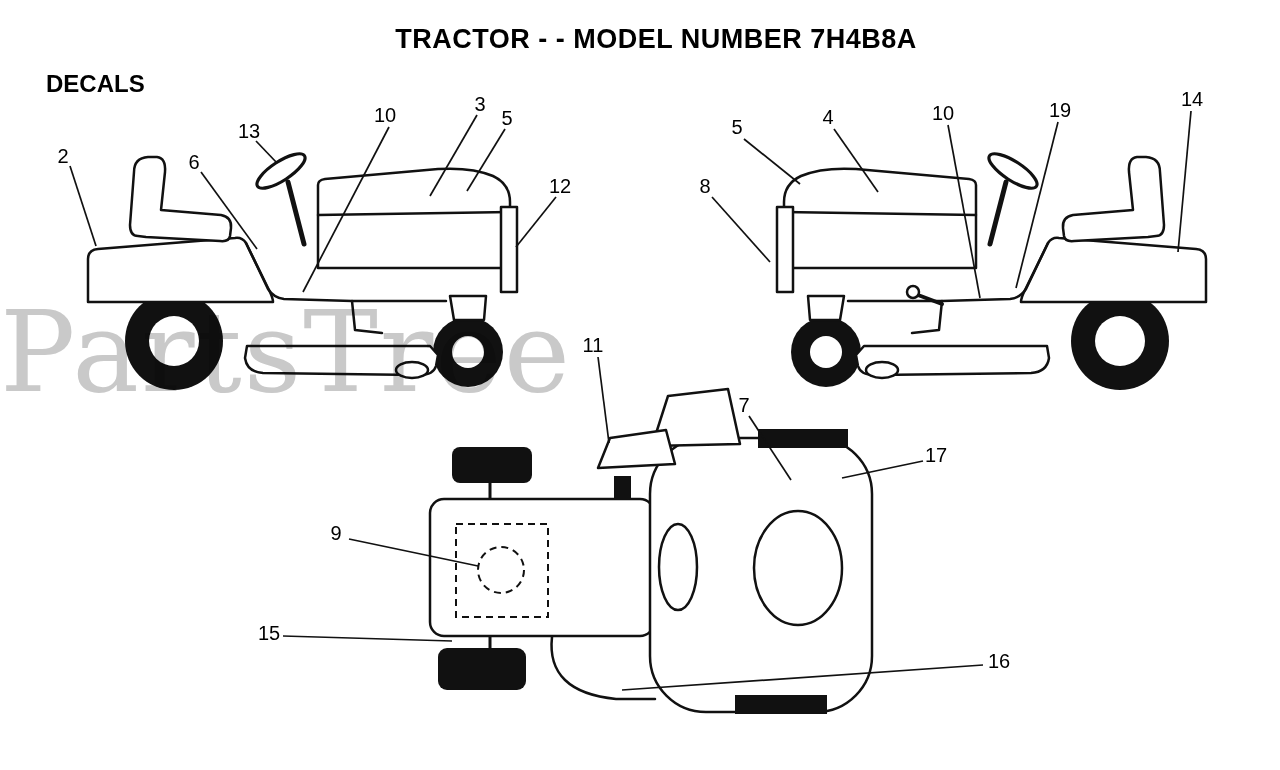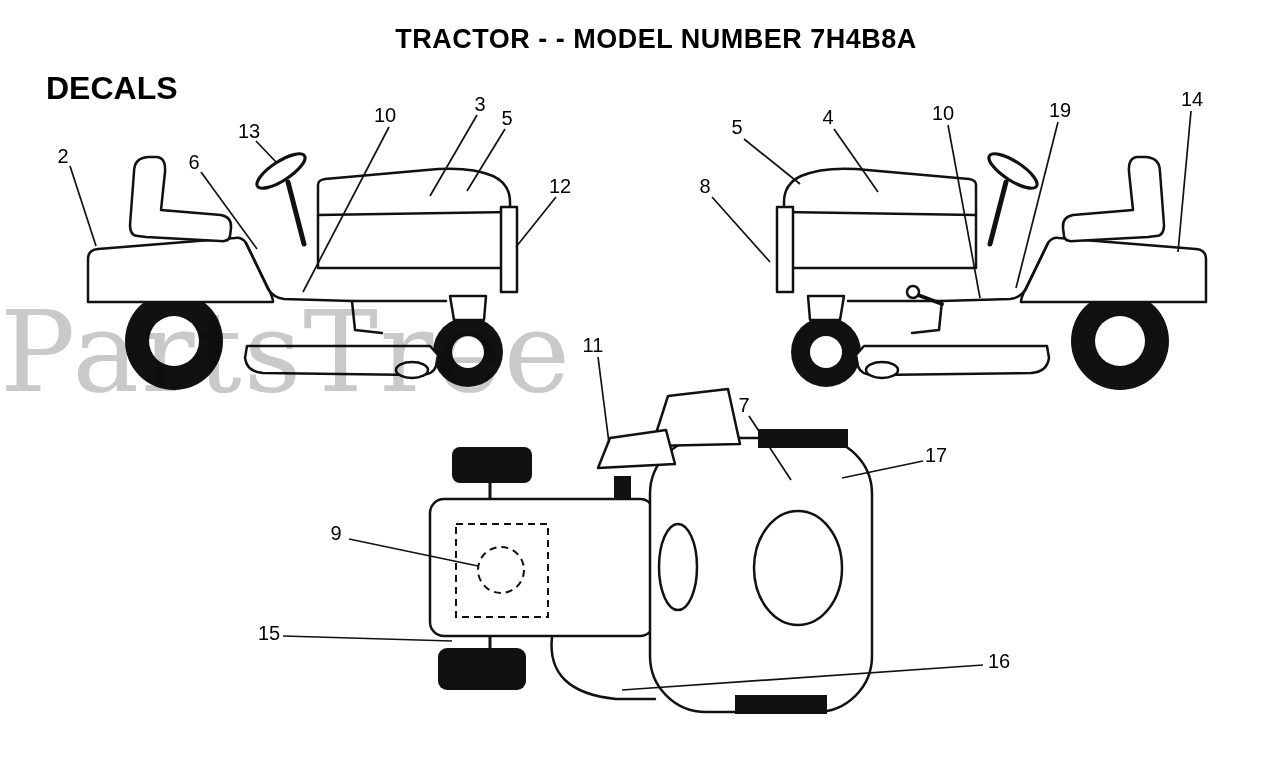--- a/index.html
+++ b/index.html
@@ -6,21 +6,21 @@
   .canvas {
     position:relative; width:1280px; height:770px; background:#ffffff;
     overflow:hidden; font-family:"Liberation Sans", sans-serif;
   }
   .title {
     position:absolute; left:0; right:0; top:24px; text-align:center;
     font-size:27px; font-weight:700; letter-spacing:0.5px; color:#000;padding-left:32px;
   }
   .section-label {
     position:absolute; left:46px; top:70px;
-    font-size:32px; font-weight:700; color:#000;
+    font-size:24px; font-weight:700; color:#000;
   }
   svg.diagram { position:absolute; left:0; top:0; }
   .ln   { fill:none;  stroke:#111; stroke-width:2.5; stroke-linejoin:round; stroke-linecap:round; }
   .lnF  { fill:#fff;  stroke:#111; stroke-width:2.5; stroke-linejoin:round; stroke-linecap:round; }
   .lnDash { fill:none; stroke:#111; stroke-width:2; stroke-dasharray:7 5; }
   .leader { stroke:#111; stroke-width:1.7; }
   .callout { font-family:"Liberation Sans", sans-serif; font-size:20px; fill:#000; }
   .watermark {
     position:absolute; left:0; right:0; top:296px; 
     font-family:"DejaVu Serif", serif; font-size:112px; line-height:1;

